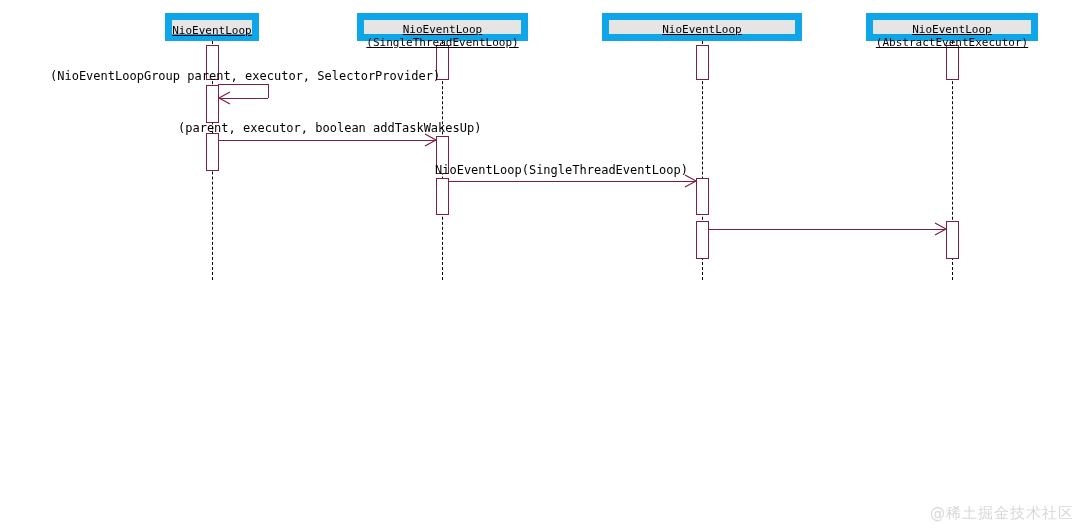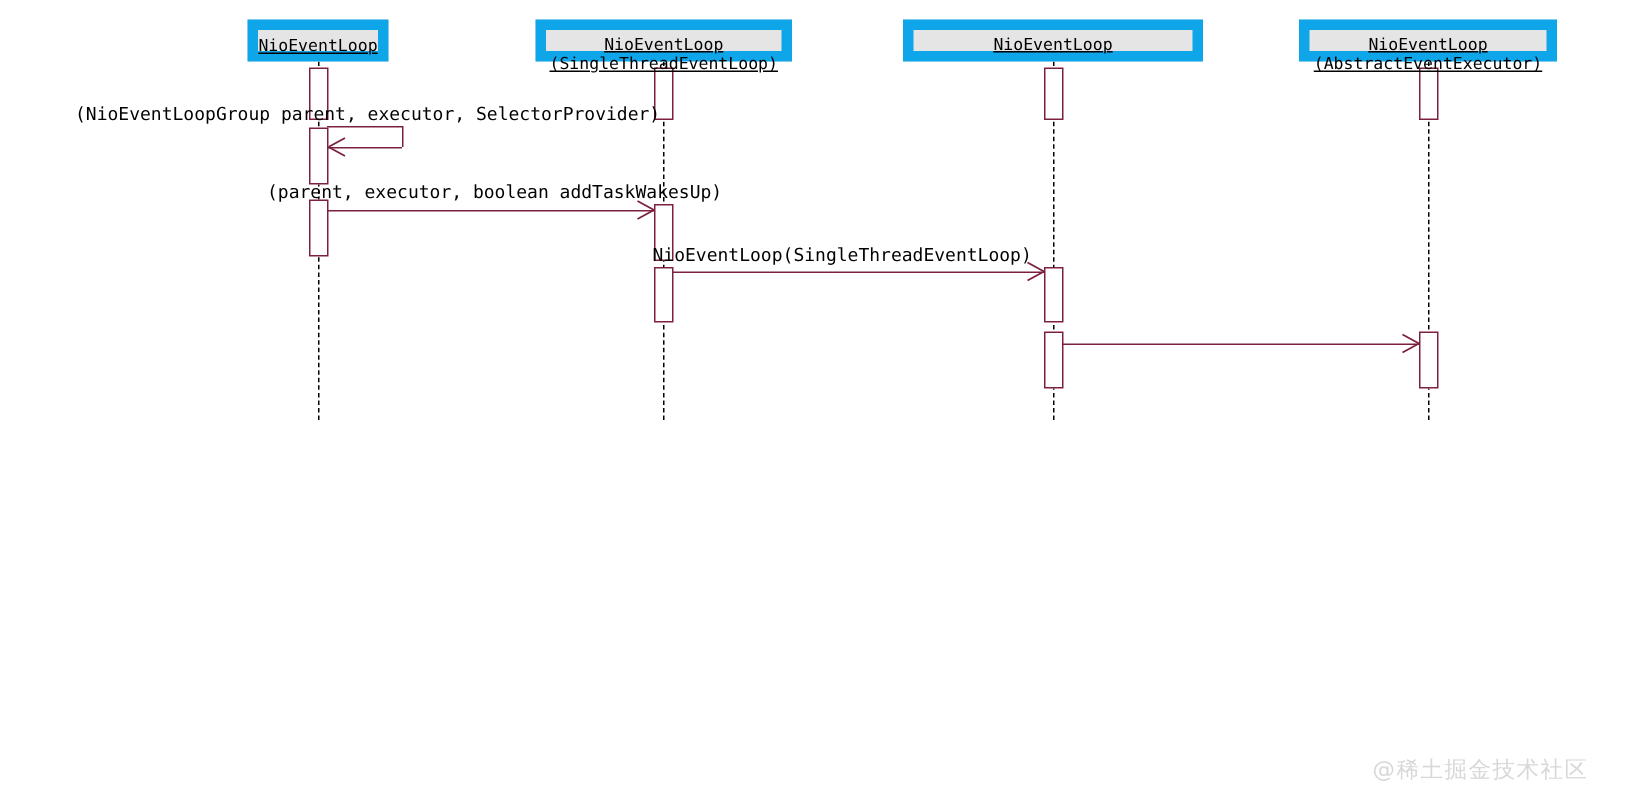--- a/index.html
+++ b/index.html
@@ -59,21 +59,21 @@
     position:absolute;
     font-size:12px;
     line-height:13px;
     color:#000000;
     white-space:nowrap;
   }
   .arrowhead{position:absolute;}
 
   .watermark{
     position:absolute;
-    right:29px;
+    right:14px;
     bottom:8px;
     font-family:"DejaVu Sans","Liberation Sans",sans-serif;
     font-size:15px;
     color:#d8d8d8;
     white-space:nowrap;
     letter-spacing:1px;
   }
 </style>
 </head>
 <body>

